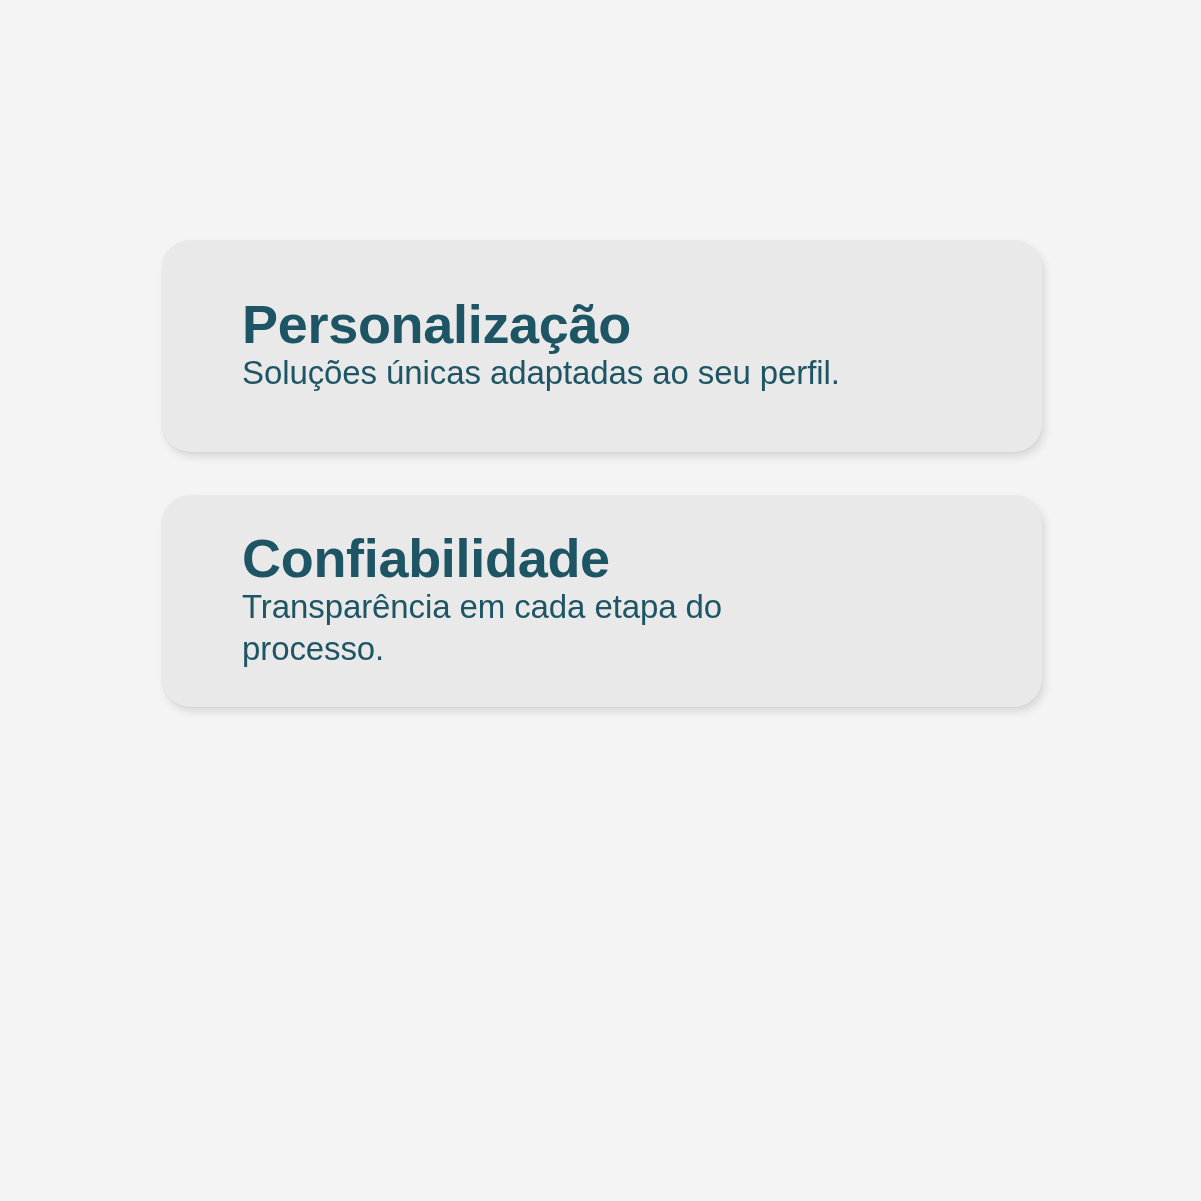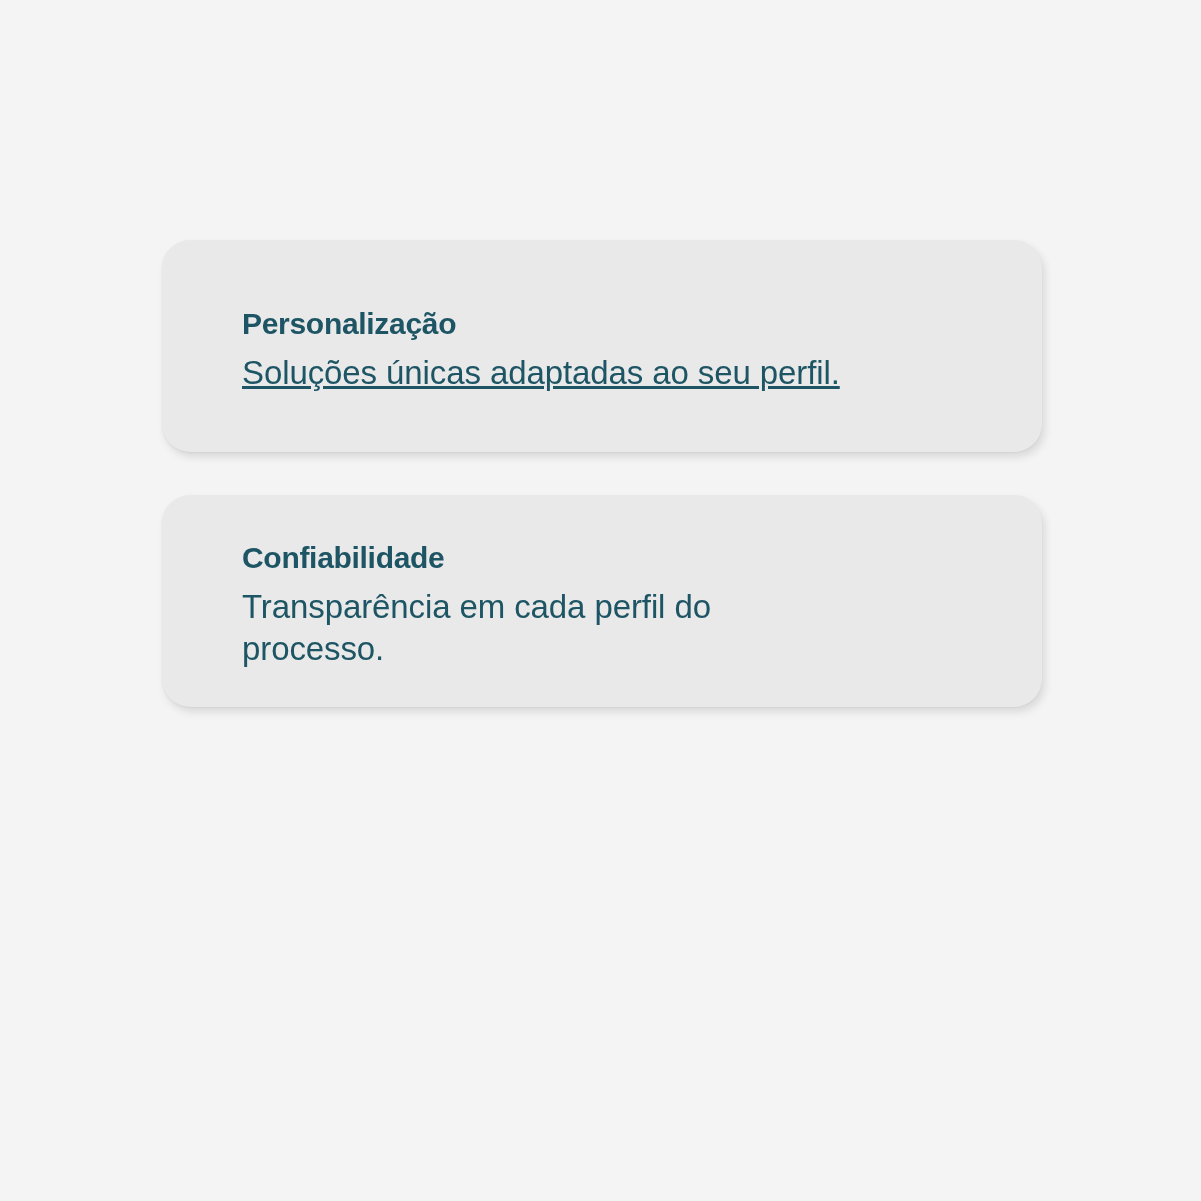--- a/index.html
+++ b/index.html
@@ -38,53 +38,53 @@
   .feature-card.card-1 { height: 212px; margin-bottom: 43px; }
   .feature-card.card-2 { height: 208px; margin-bottom: 47px; }
   .feature-card.card-3 { height: 212px; }
 
   .card-body-wrap {
     margin-left: 0;
   }
 
   .feature-title {
     color: #1d5564;
-    font-size: 30px;
+    font-size: 54px;
     font-weight: bold;
     line-height: 50px;
     letter-spacing: -0.3px;
     margin: 0;
     white-space: nowrap;
   }
 
   .feature-desc {
     color: #1d5564;
     font-size: 33px;
     font-weight: normal;
     line-height: 42px;
     letter-spacing: -0.1px;
     margin: 3px 0 0 0;
     max-width: 600px;
   }
 
-  .feature-card.card-1 .feature-desc { max-width: 760px; text-decoration: underline; }
+  .feature-card.card-1 .feature-desc { max-width: 760px; }
 </style>
 </head>
 <body>
 
 <div id="feature-stack">
 
   <div class="feature-card card-1">
     <div class="card-body-wrap">
       <div class="feature-title">Personalização</div>
       <div class="feature-desc">Soluções únicas adaptadas ao seu perfil.</div>
     </div>
   </div>
 
 
   <div class="feature-card card-3">
     <div class="card-body-wrap">
       <div class="feature-title">Confiabilidade</div>
-      <div class="feature-desc">Transparência em cada perfil do processo.</div>
+      <div class="feature-desc">Transparência em cada etapa do processo.</div>
     </div>
   </div>
 
 </div>
 
 </body></html>

